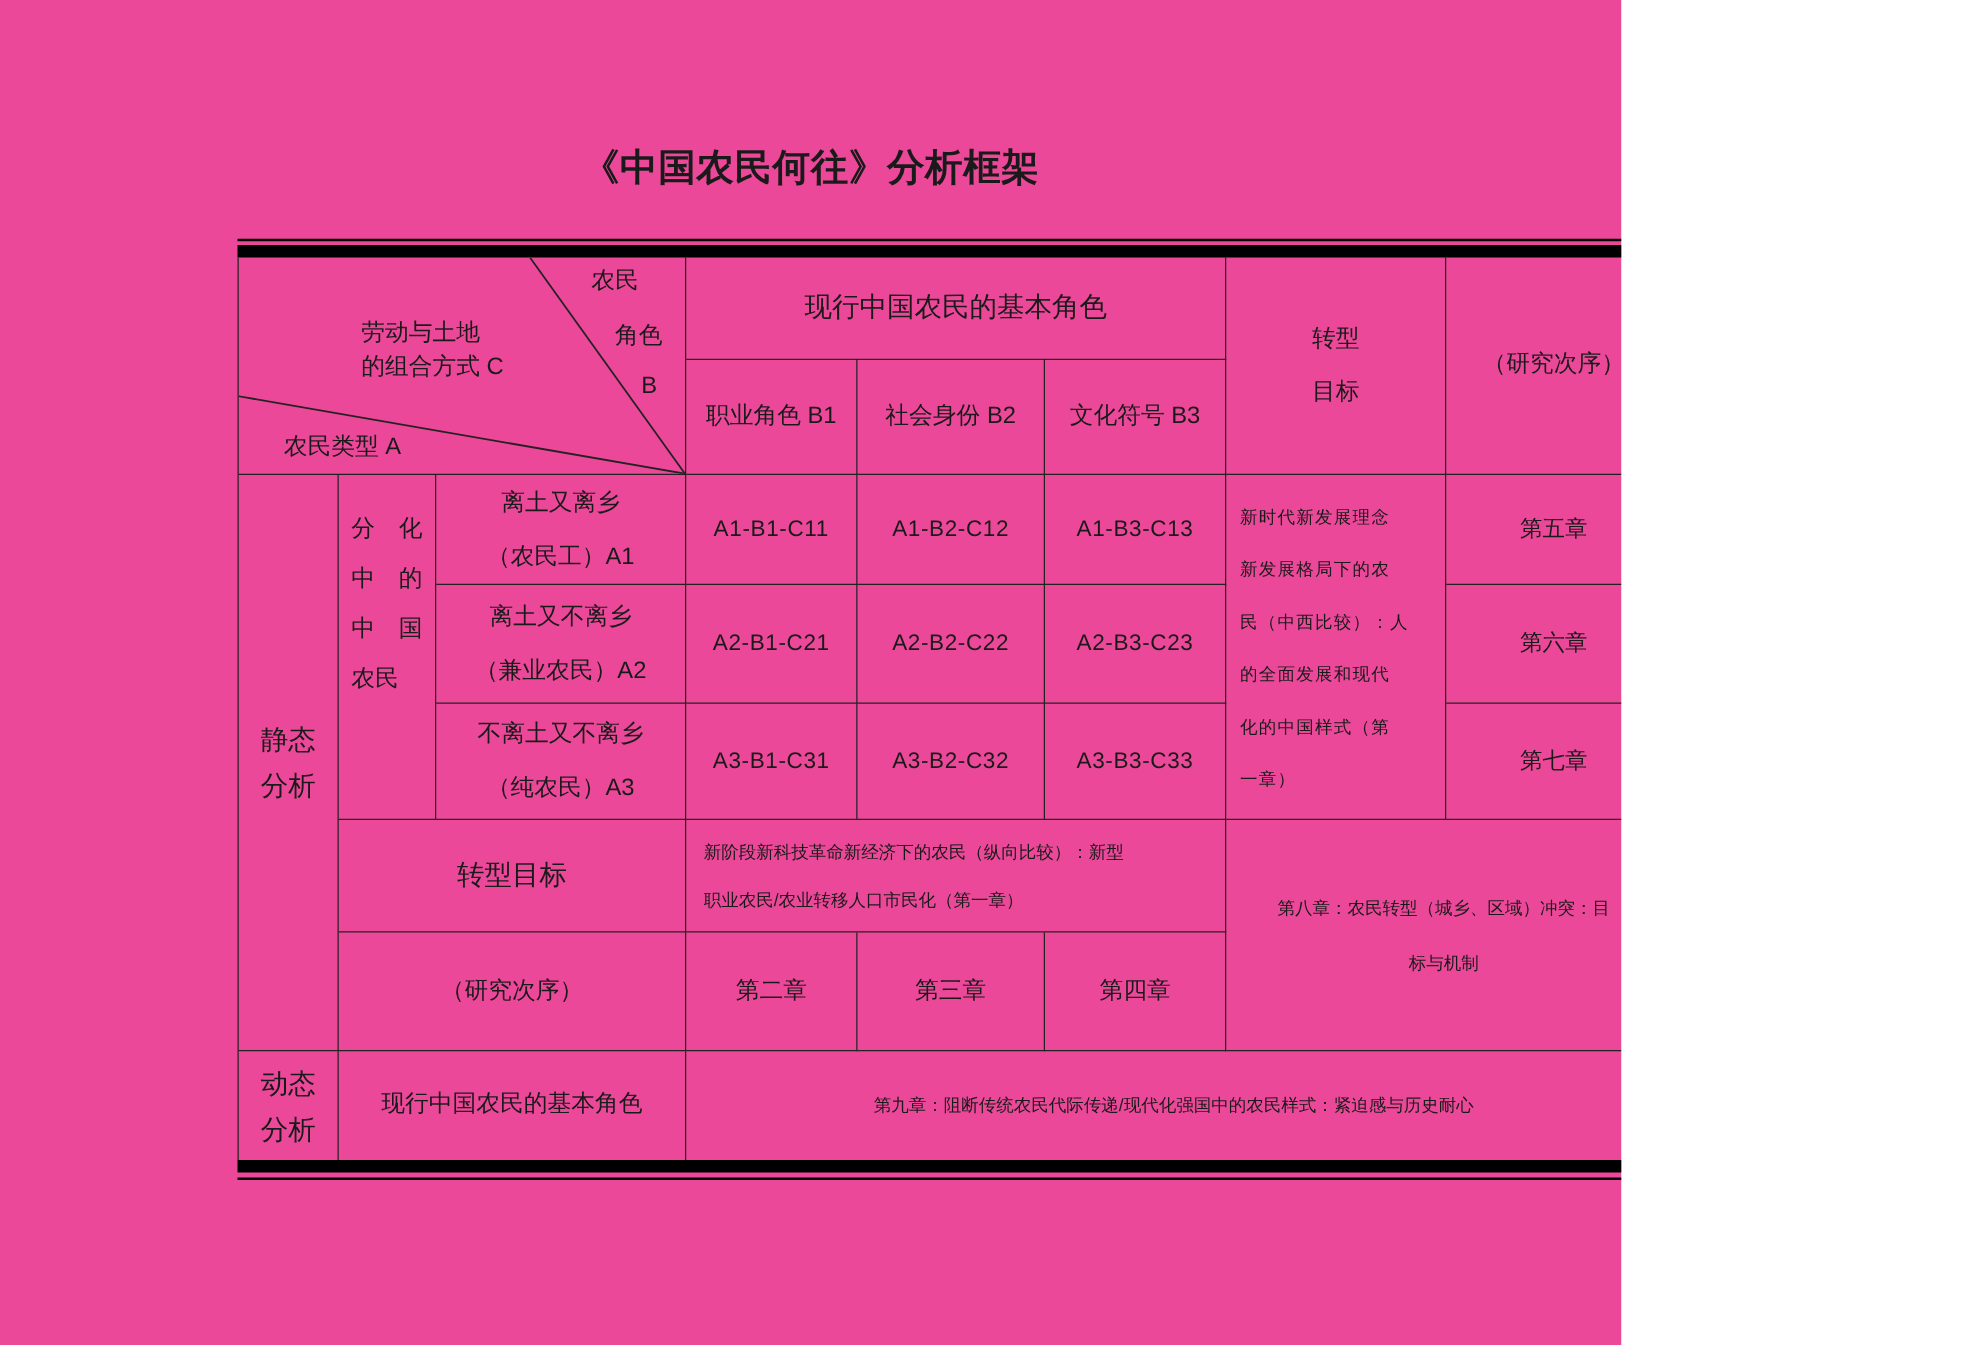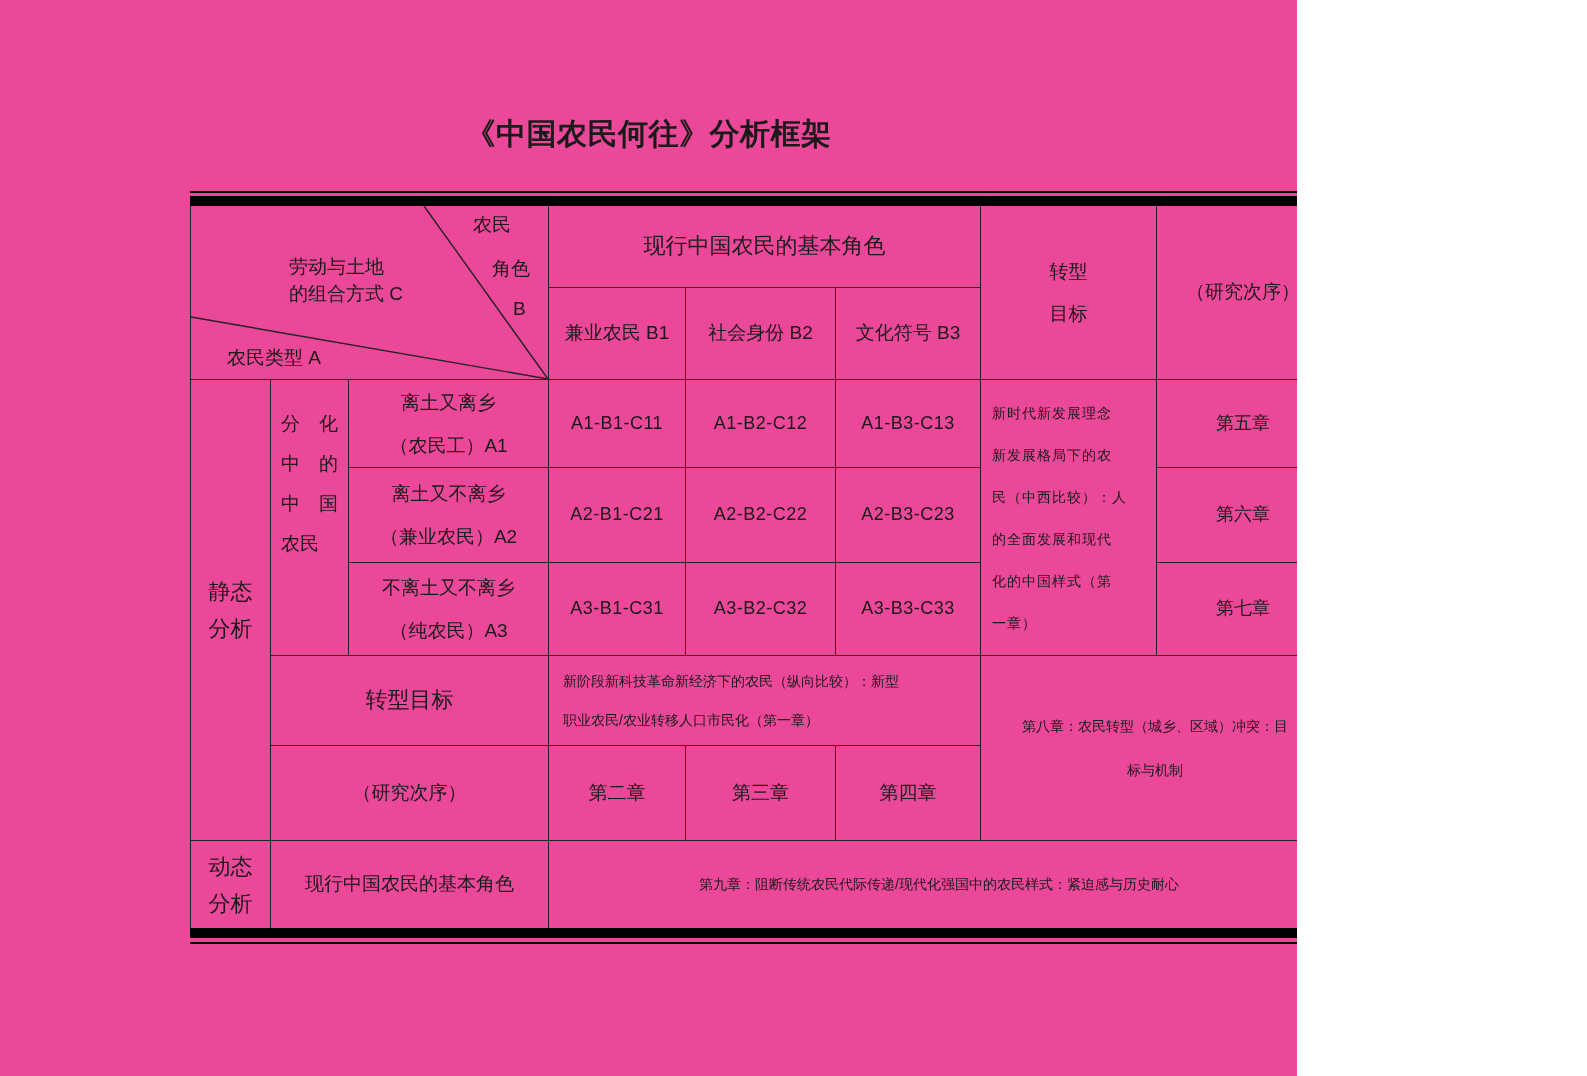--- a/index.html
+++ b/index.html
@@ -80,21 +80,21 @@
         <span class="t t-combo">劳动与土地
 的组合方式 C</span>
         <span class="t t-typea">农民类型 A</span>
       </div>
 
       <div class="c f20" style="grid-area:1/4/2/7;">现行中国农民的基本角色</div>
       <div class="c pre lh42" style="grid-area:1/7/3/8;">转型
 目标</div>
       <div class="c noR" style="grid-area:1/8/3/9;">（研究次序）</div>
 
-      <div class="c" style="grid-area:2/4/3/5;">兼业农民 B1</div>
+      <div class="c" style="grid-area:2/4/3/5;">职业角色 B1</div>
       <div class="c" style="grid-area:2/5/3/6;">社会身份 B2</div>
       <div class="c" style="grid-area:2/6/3/7;">文化符号 B3</div>
 
       <div class="c pre f20 lh37" style="grid-area:3/1/8/2;">静态
 分析</div>
       <div class="c" style="grid-area:3/2/6/3;align-items:flex-start;justify-content:center;">
         <div class="fenhua-inner pre lh40">分　化
 中　的
 中　国
 农民</div>

